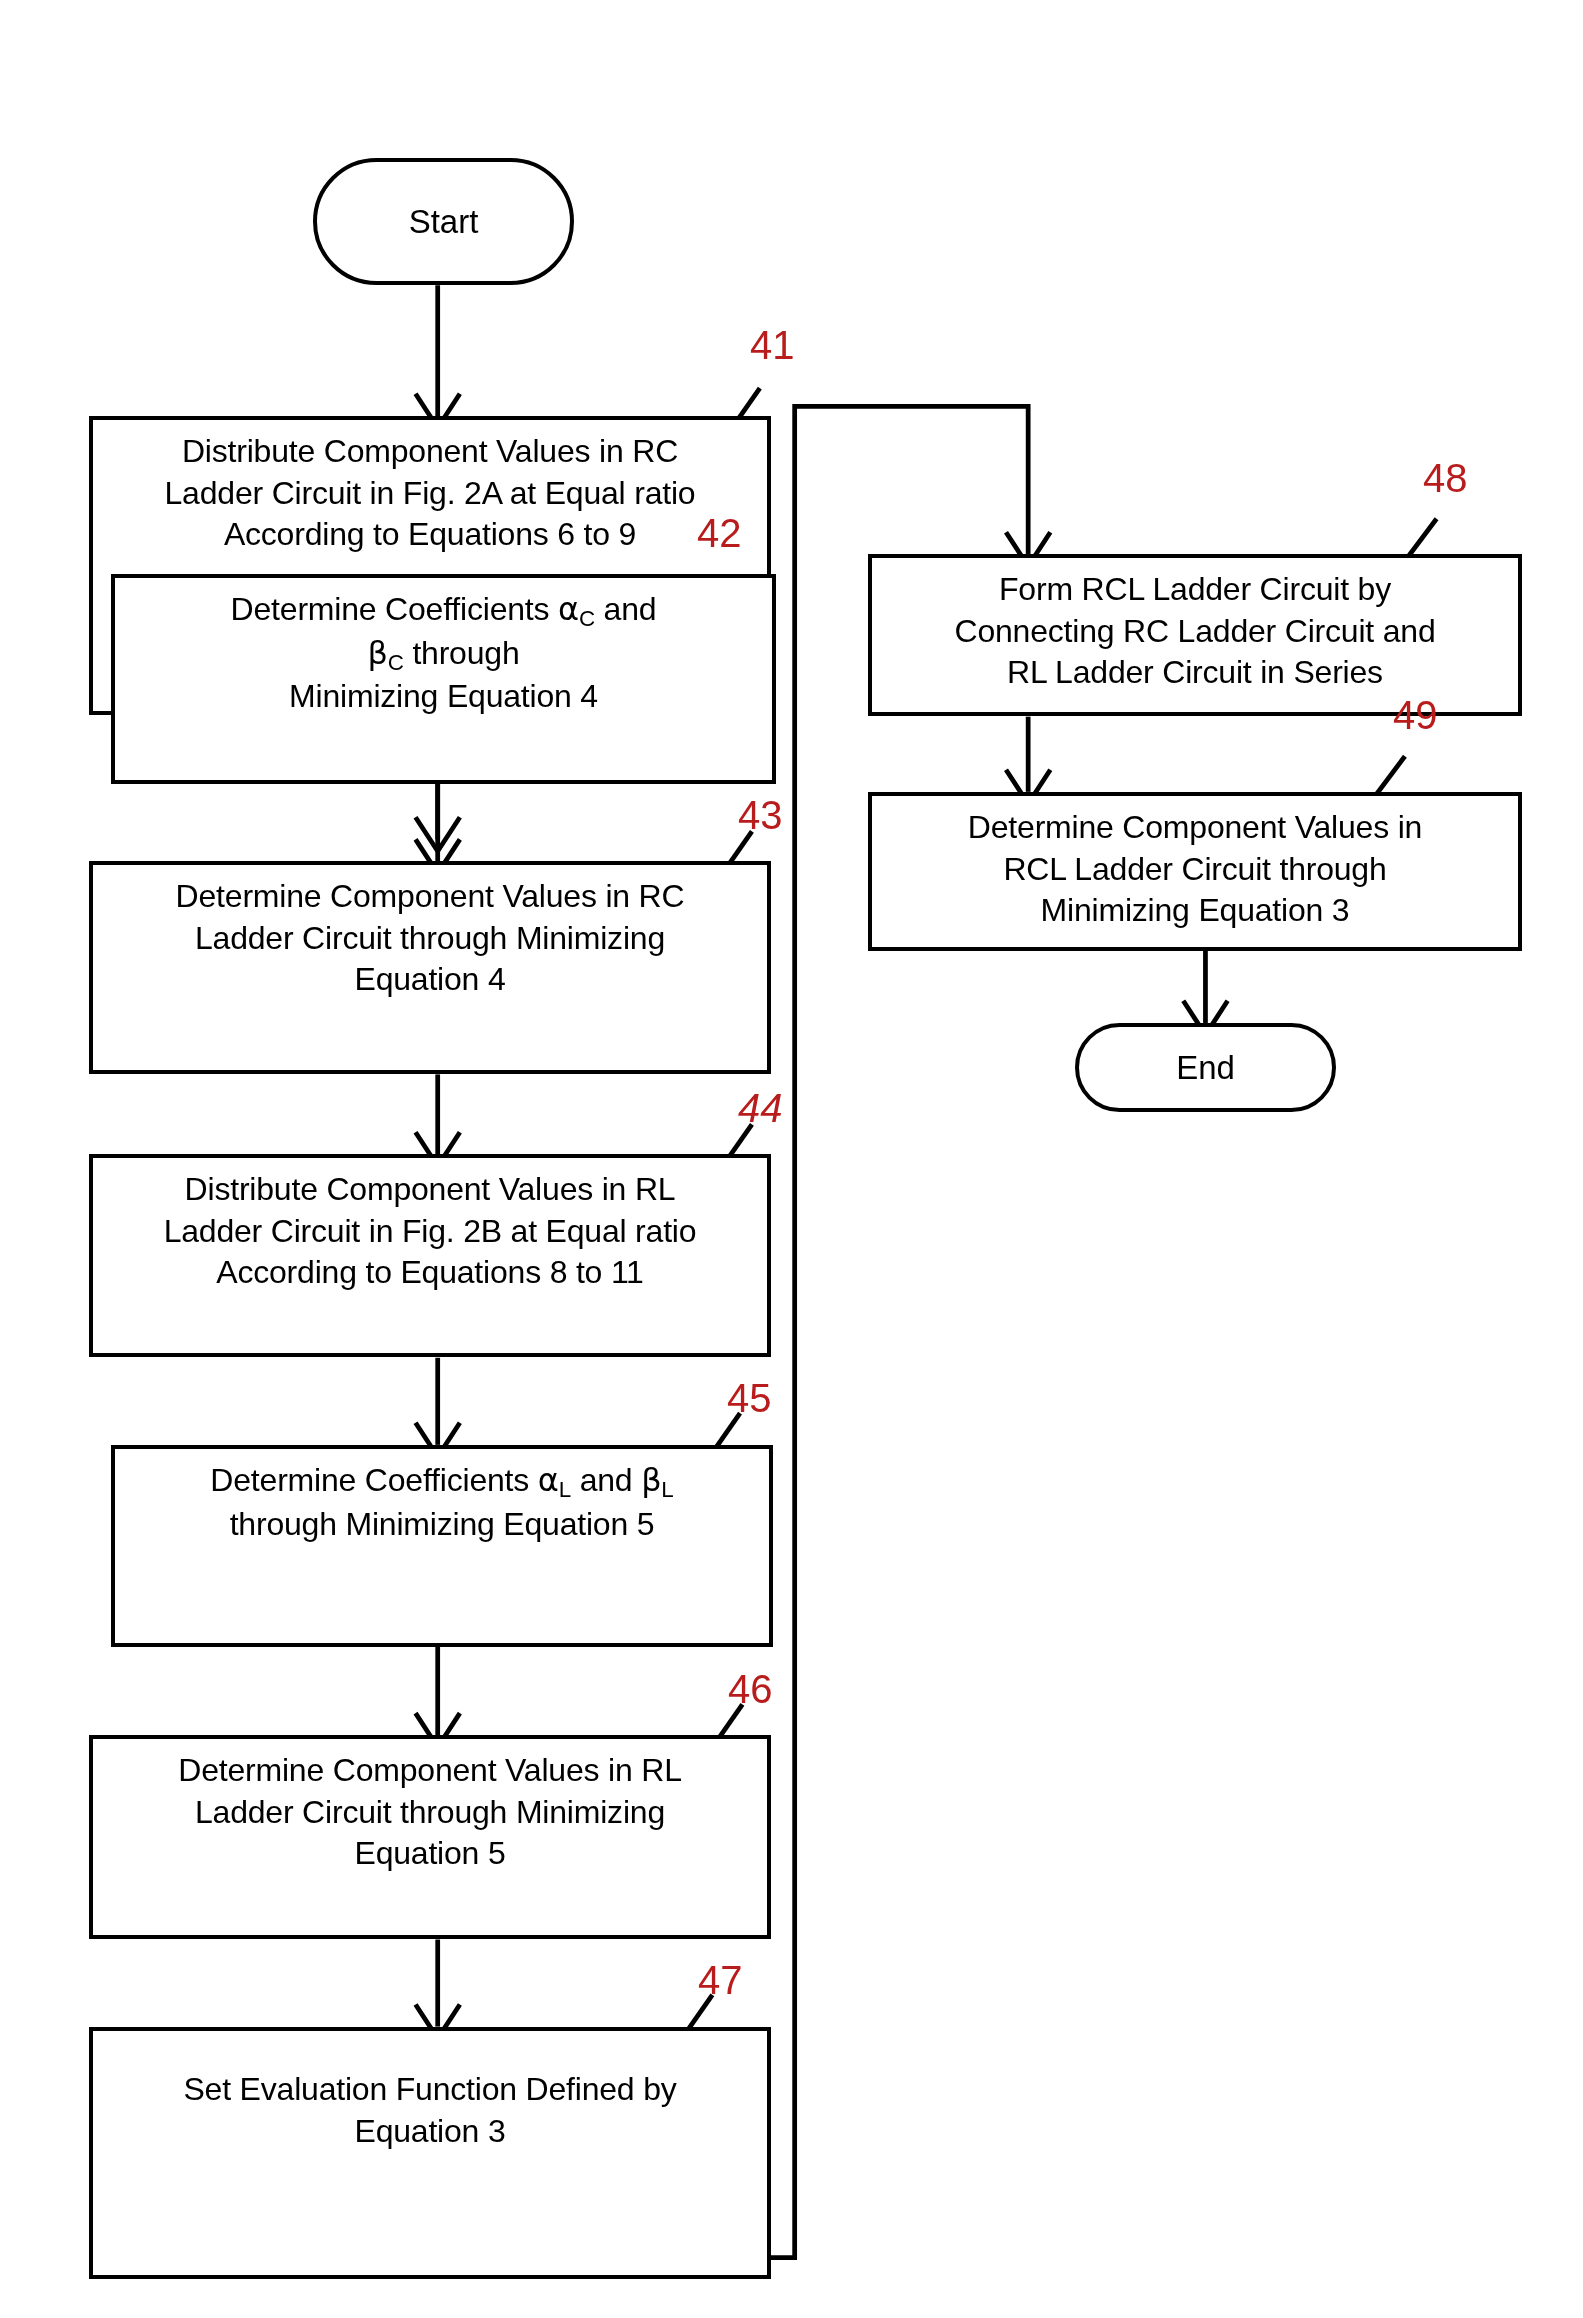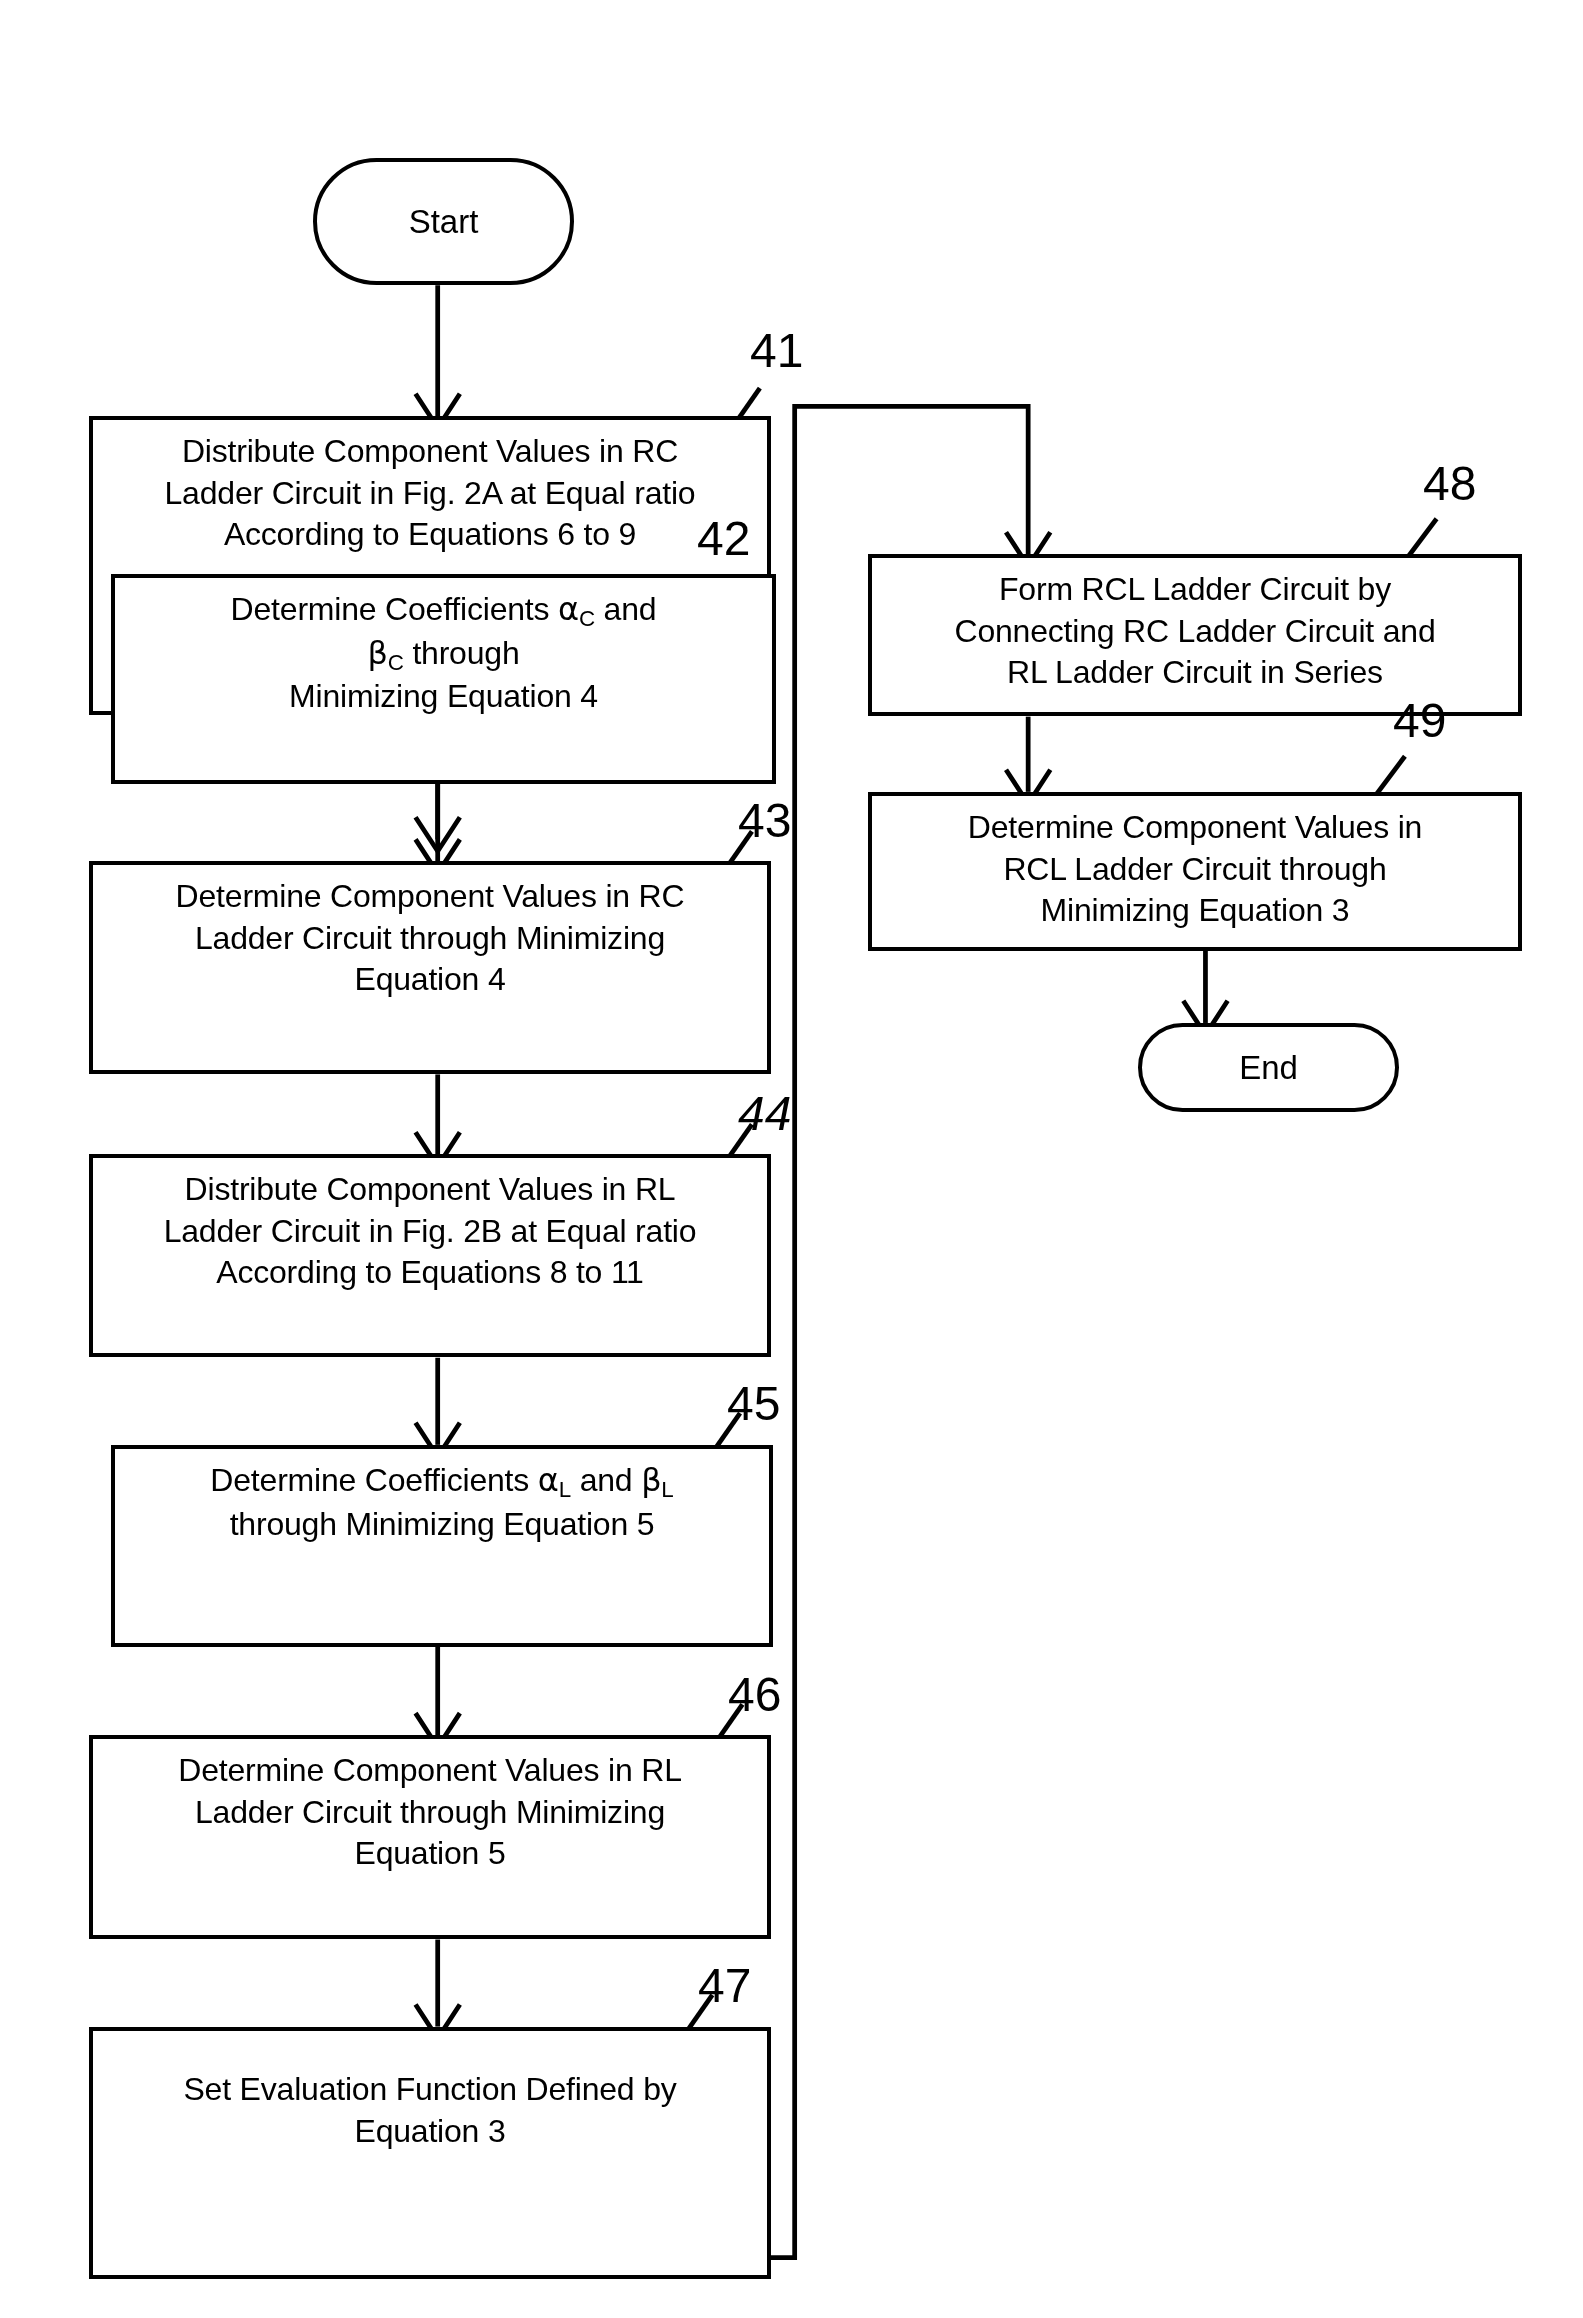--- a/index.html
+++ b/index.html
@@ -43,22 +43,22 @@
     background: #fff;
     border-radius: 791px;
     display: flex;
     align-items: center;
     justify-content: center;
     font-size: 33px;
     color: #000;
   }
   .reflabel {
     position: absolute;
-    font-size: 48px;
-    color: #000000;
+    font-size: 40px;
+    color: #b91c1c;
     font-family: "Liberation Sans", sans-serif;
     white-space: nowrap;
   }
   .sub { font-size: 0.70em; vertical-align: -0.25em; }
   .greek { font-family: "DejaVu Sans", sans-serif; }
 </style>
 </head>
 <body>
 
 <div id="canvas">
@@ -192,18 +192,18 @@
 
   <div class="node" style="left:868px; top:792px; width:654px; height:159px;">
     <span class="txt">
       <span>Determine Component Values in</span><br>
       <span>RCL Ladder Circuit through</span><br>
       <span>Minimizing Equation 3</span>
     </span>
   </div>
   <div class="reflabel" style="left:1393px; top:693px;">49</div>
 
-  <div class="terminal" style="left:1138px; top:1023px; width:261px; height:89px;align-items:center;">
+  <div class="terminal" style="left:1075px; top:1023px; width:261px; height:89px;align-items:center;">
     <span>End</span>
   </div>
 
 </div>
 
 
 </body></html>

